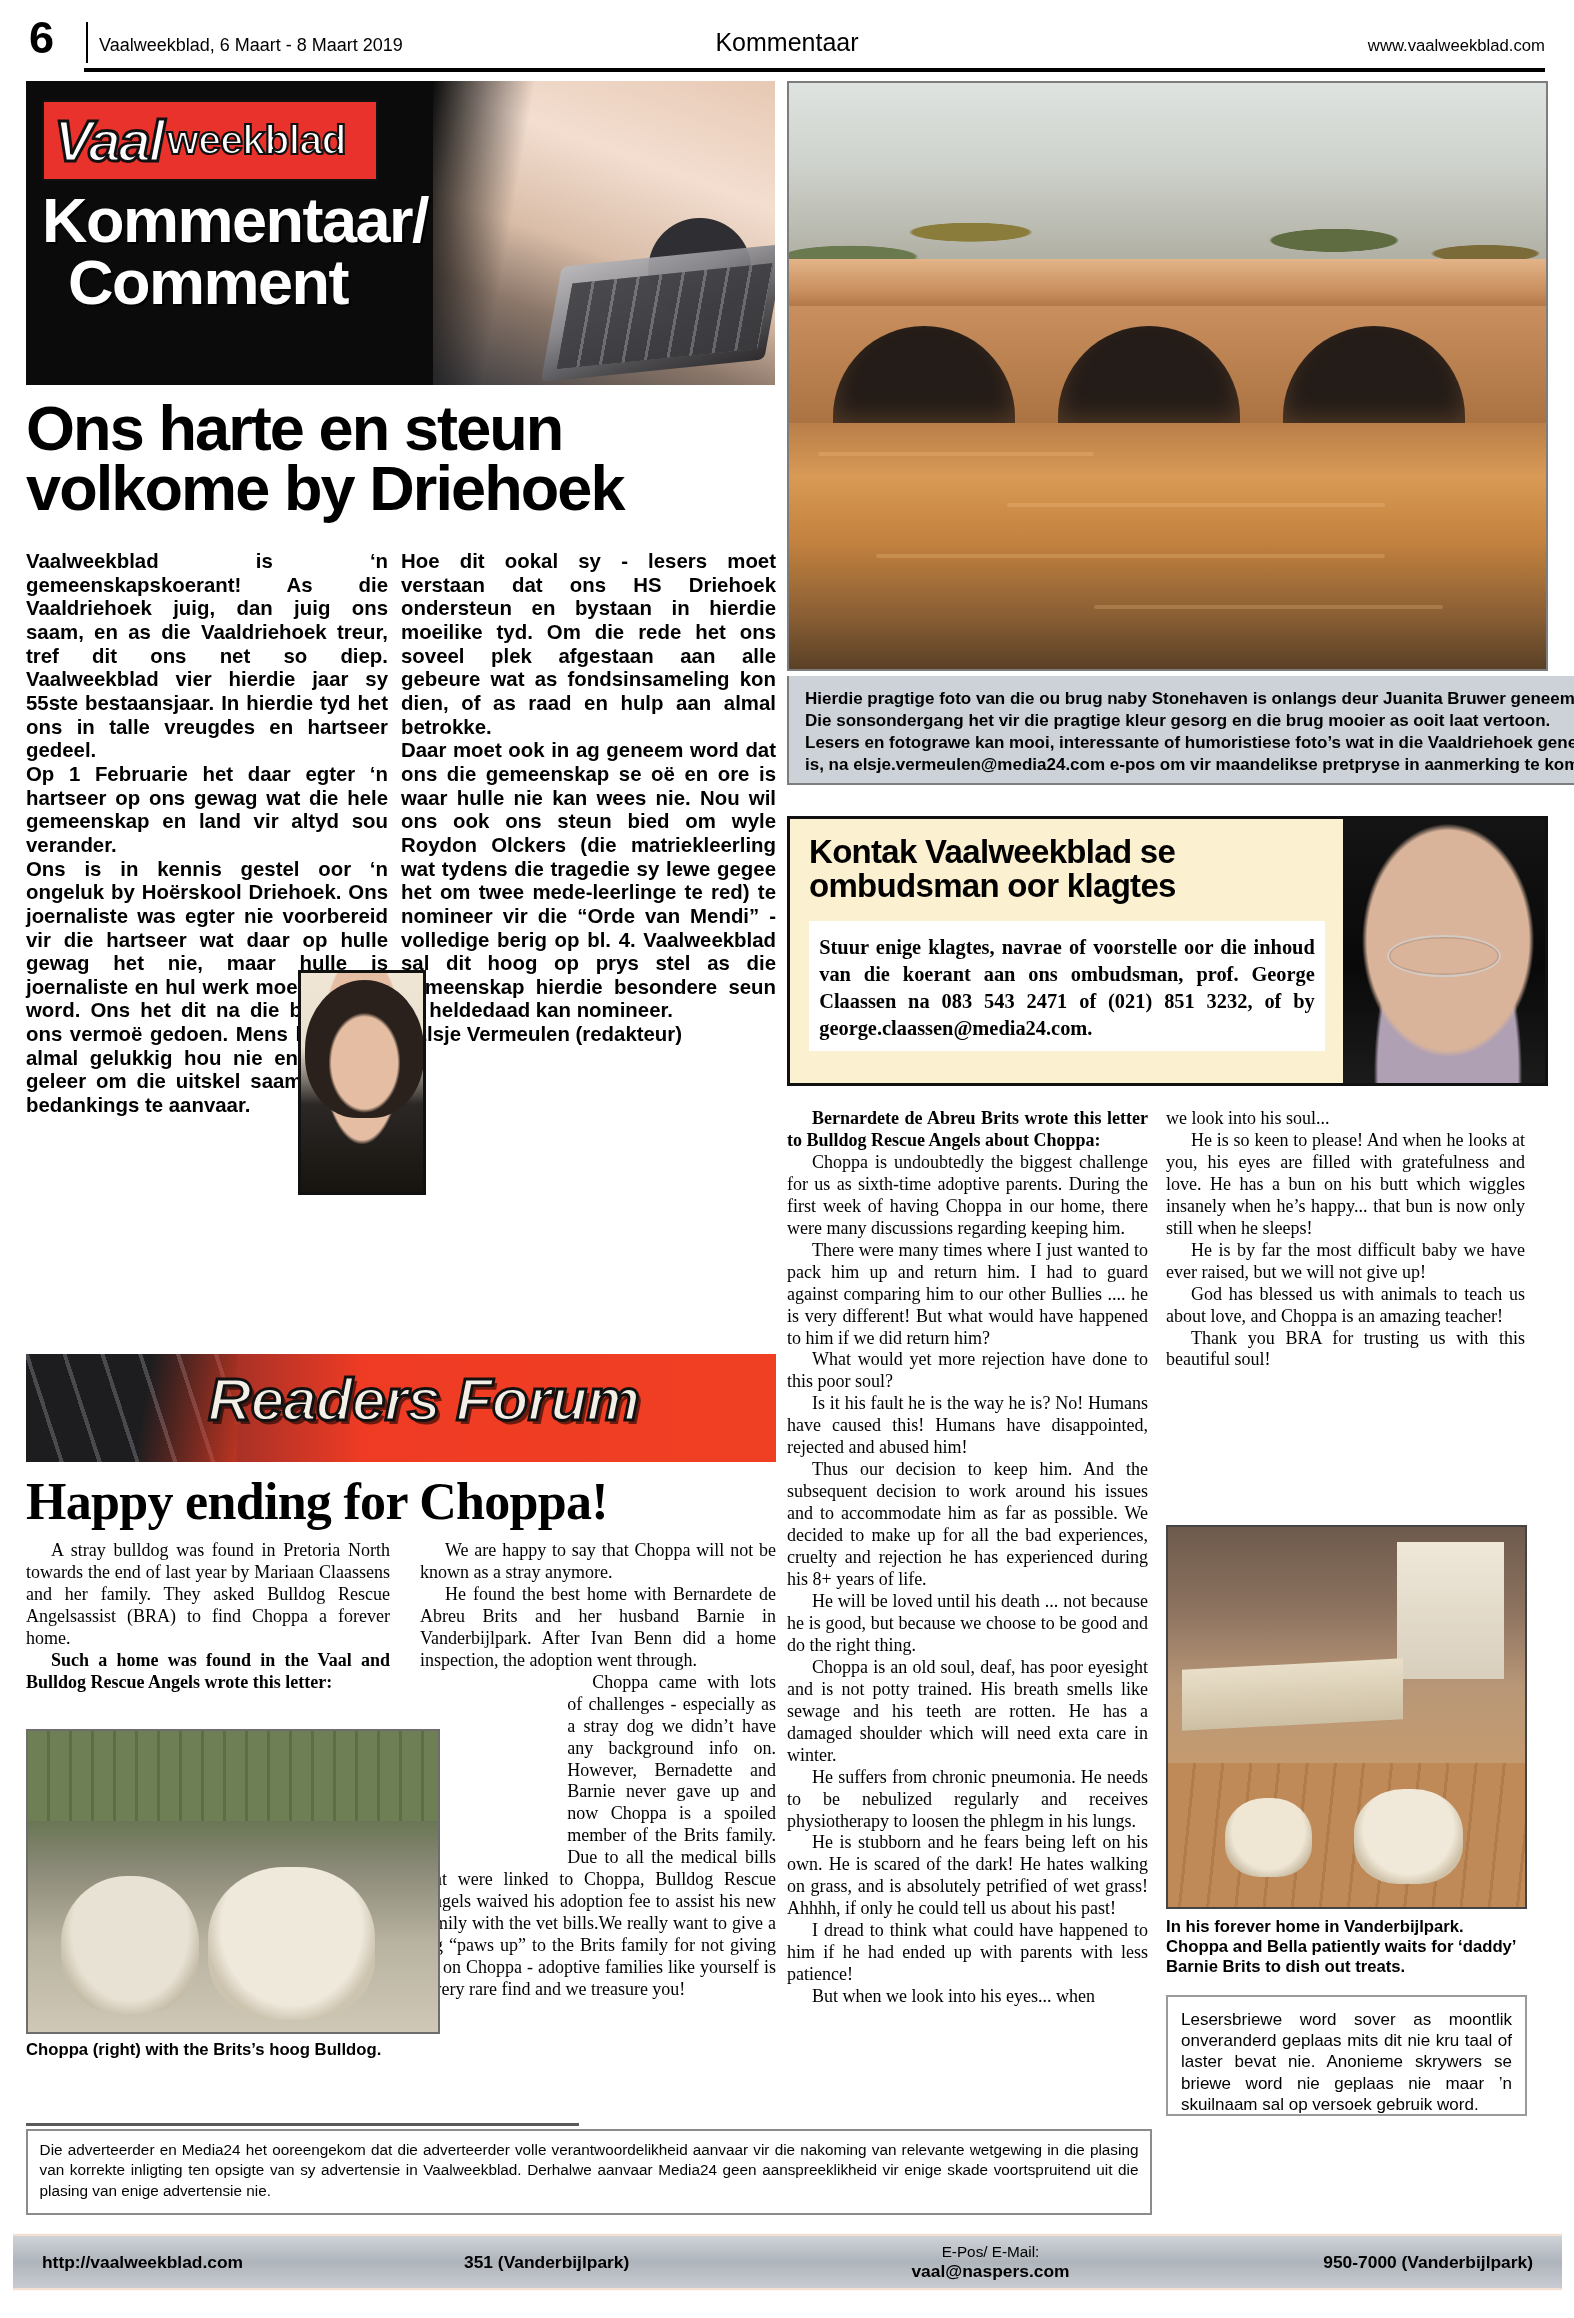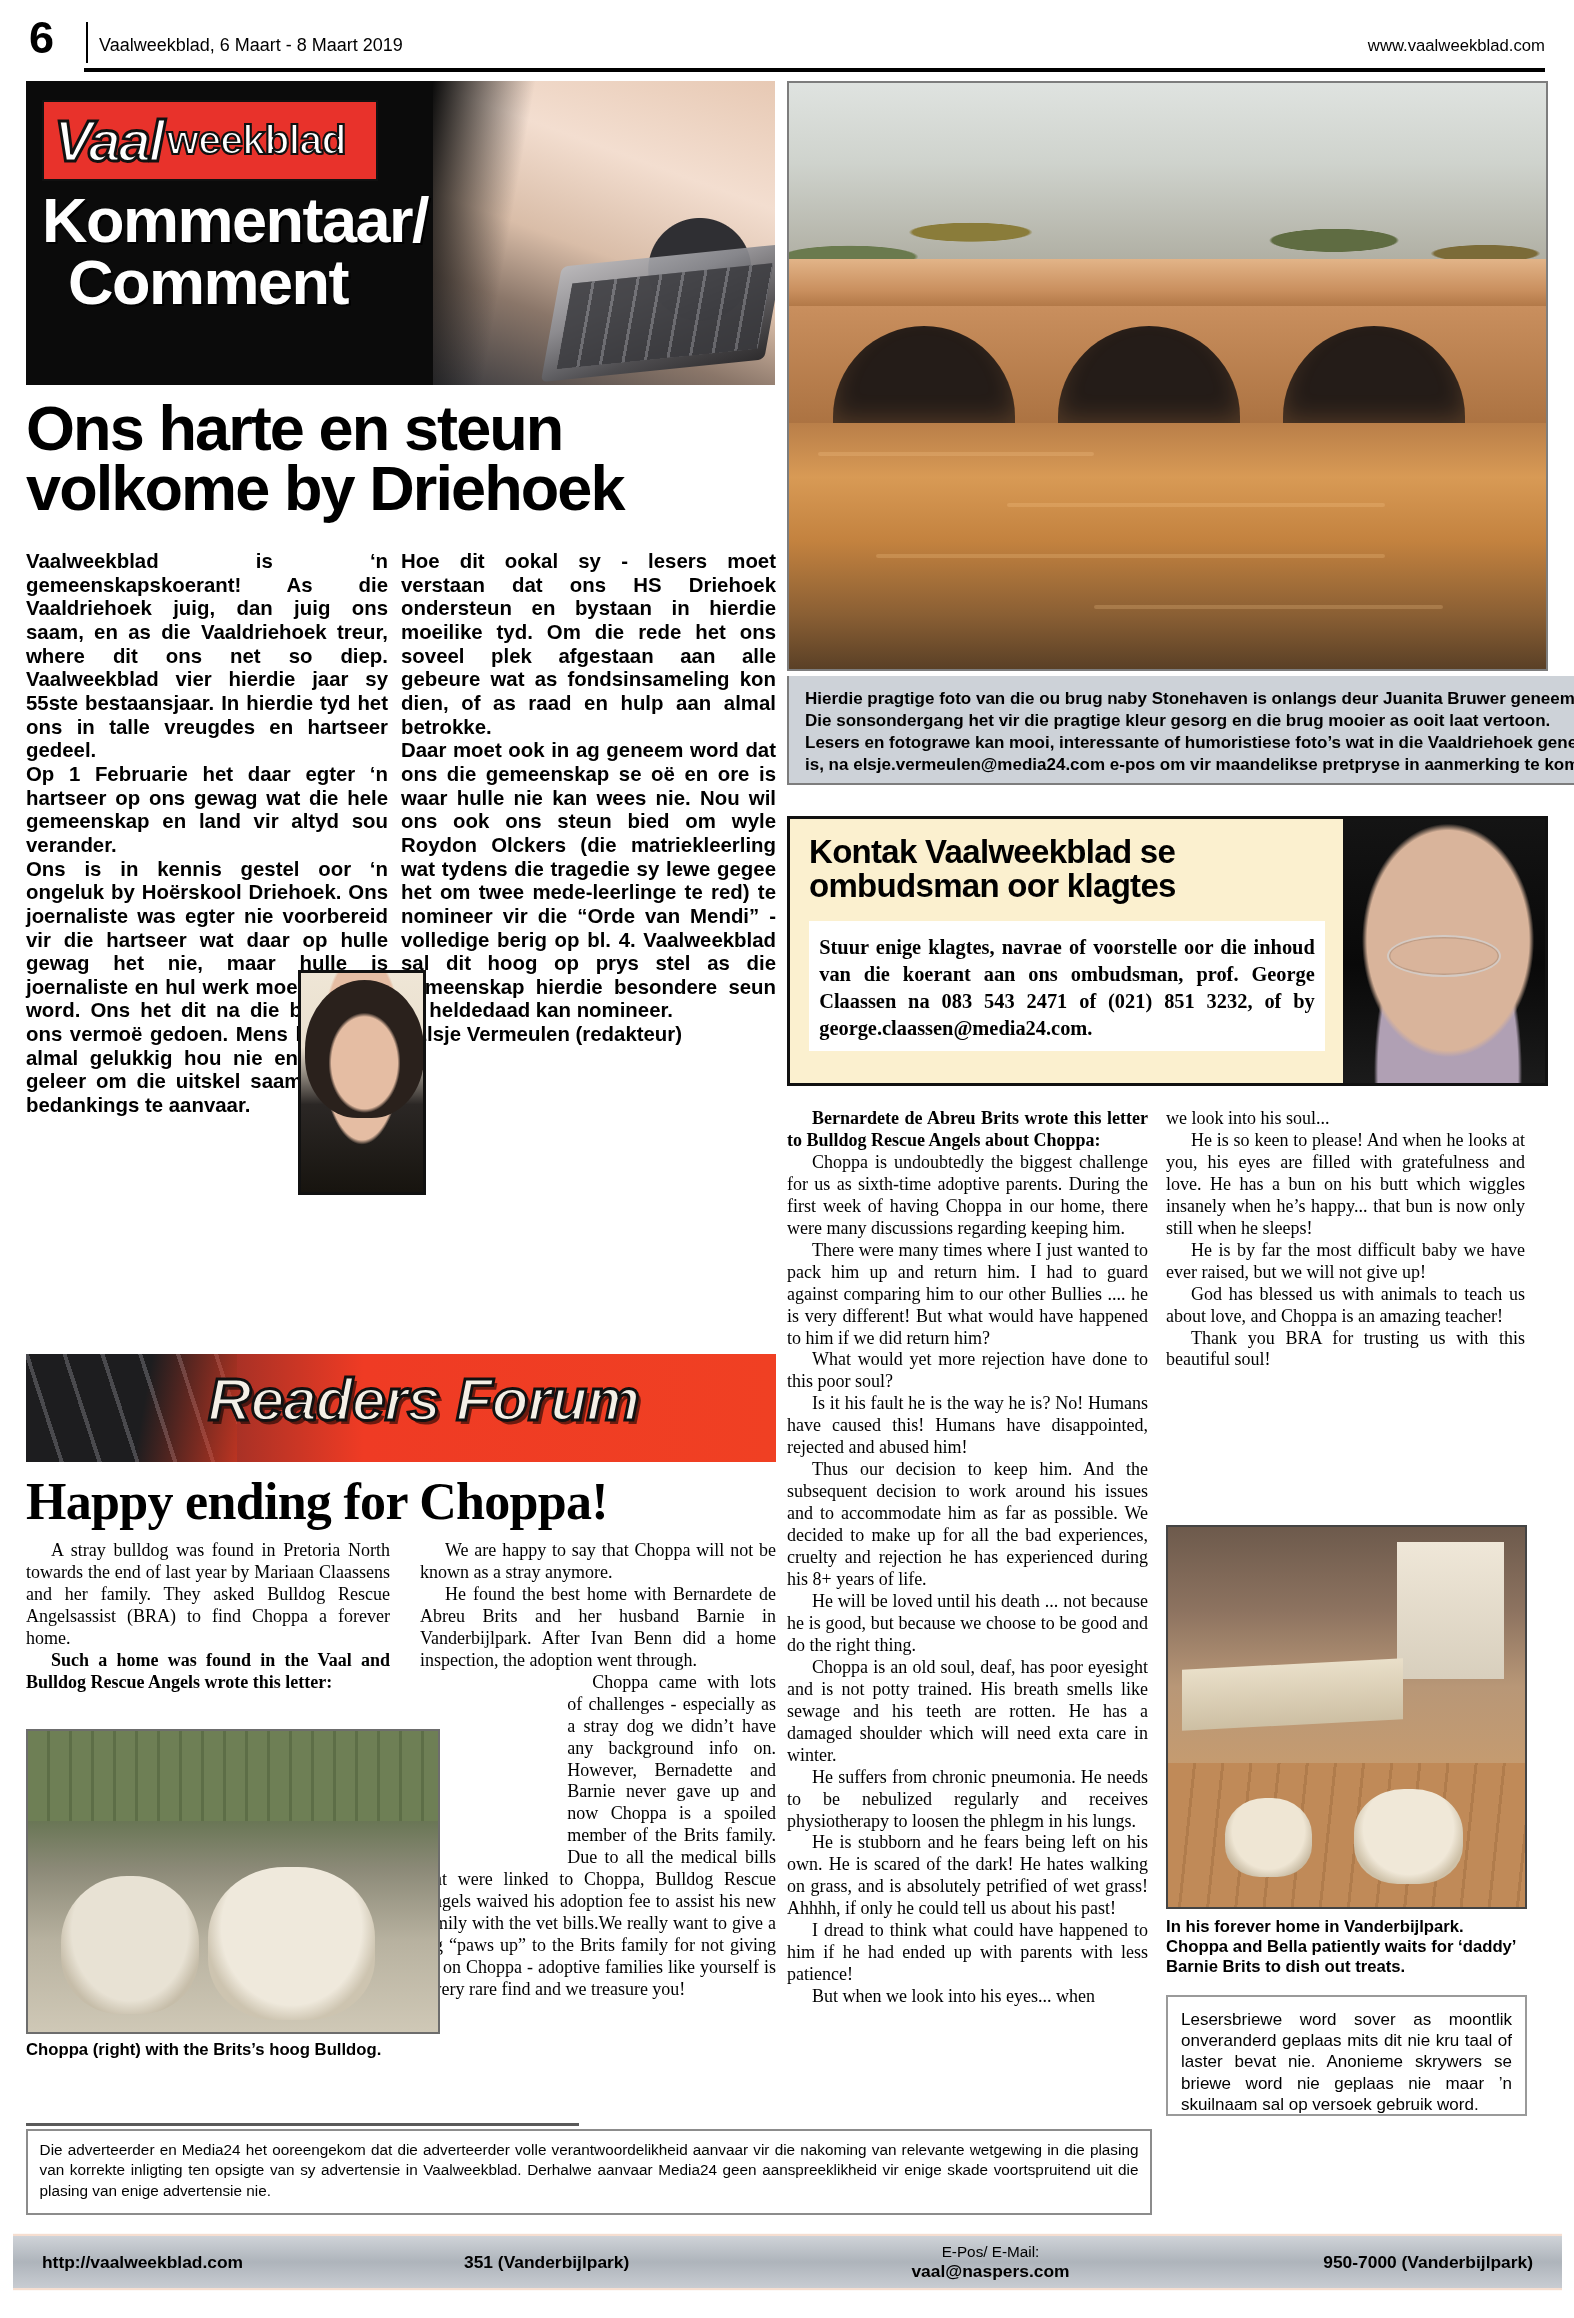--- a/index.html
+++ b/index.html
@@ -216,20 +216,21 @@
   #f-epos .lbl { font-weight:400; font-size:15.3px; display:block; }
   #f-phone { position:absolute; right:29px; }
 </style>
 </head>
 <body>
 
 <div id="page-header">
   <div class="folio">6</div>
   <div class="hdr-rule-v"></div>
   <div class="hdr-date">Vaalweekblad, 6 Maart - 8 Maart 2019</div>
+  <div class="hdr-center">Kommentaar</div>
   <div class="hdr-url">www.vaalweekblad.com</div>
   <div class="hdr-rule-h"></div>
 </div>
 
 <div id="masthead">
   <div class="mh-photo">
     <div class="mh-kbd"></div>
     <div class="mh-keys"></div>
   </div>
   <div class="logo-box">
@@ -241,21 +242,21 @@
     <span>Comment</span>
   </div>
 </div>
 
 <div id="edit-headline">
   <span>Ons harte en steun</span>
   <span>volkome by Driehoek</span>
 </div>
 
 <div class="ed-col" id="ed-col1">
-  <p>Vaalweekblad is ‘n gemeenskapskoerant! As die Vaaldriehoek juig, dan juig ons saam, en as die Vaaldriehoek treur, where dit ons net so diep. Vaalweekblad vier hierdie jaar sy 55ste bestaansjaar. In hierdie tyd het ons in talle vreugdes en hartseer gedeel.</p>
+  <p>Vaalweekblad is ‘n gemeenskapskoerant! As die Vaaldriehoek juig, dan juig ons saam, en as die Vaaldriehoek treur, tref dit ons net so diep. Vaalweekblad vier hierdie jaar sy 55ste bestaansjaar. In hierdie tyd het ons in talle vreugdes en hartseer gedeel.</p>
   <p>Op 1 Februarie het daar egter ‘n hartseer op ons gewag wat die hele gemeenskap en land vir altyd sou verander.</p>
   <p>Ons is in kennis gestel oor ‘n ongeluk by Hoërskool Driehoek. Ons joernaliste was egter nie voorbereid vir die hartseer wat daar op hulle gewag het nie, maar hulle is joernaliste en hul werk moes gedoen word. Ons het dit na die beste van ons vermoë gedoen. Mens kan nooit almal gelukkig hou nie en ons het geleer om die uitskel saam met die bedankings te aanvaar.</p>
 </div>
 
 <div class="ed-col" id="ed-col2">
   <p>Hoe dit ookal sy - lesers moet verstaan dat ons HS Driehoek ondersteun en bystaan in hierdie moeilike tyd. Om die rede het ons soveel plek afgestaan aan alle gebeure wat as fondsinsameling kon dien, of as raad en hulp aan almal betrokke.</p>
   <p>Daar moet ook in ag geneem word dat ons die gemeenskap se oë en ore is waar hulle nie kan wees nie. Nou wil ons ook ons steun bied om wyle Roydon Olckers (die matriekleerling wat tydens die tragedie sy lewe gegee het om twee mede-leerlinge te red) te nomineer vir die “Orde van Mendi” - volledige berig op bl. 4. Vaalweekblad sal dit hoog op prys stel as die gemeenskap hierdie besondere seun se heldedaad kan nomineer.</p>
   <p class="ed-byline">- Elsje Vermeulen (redakteur)</p>
 </div>
 

